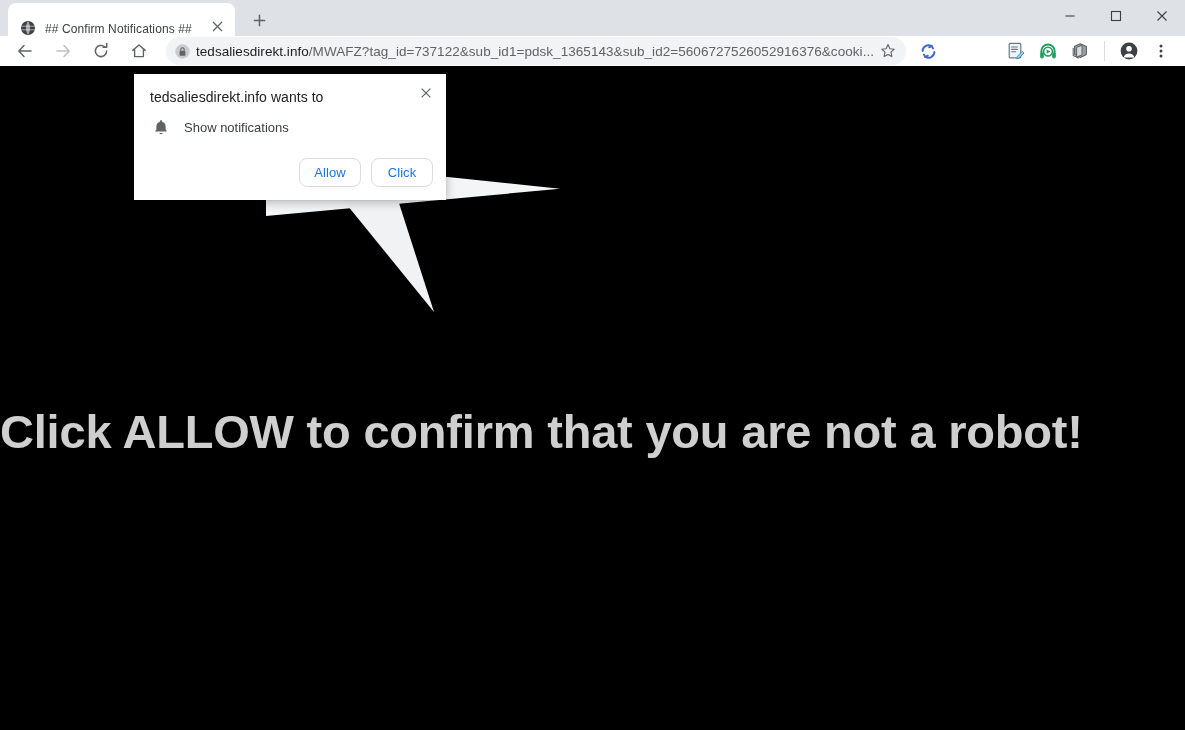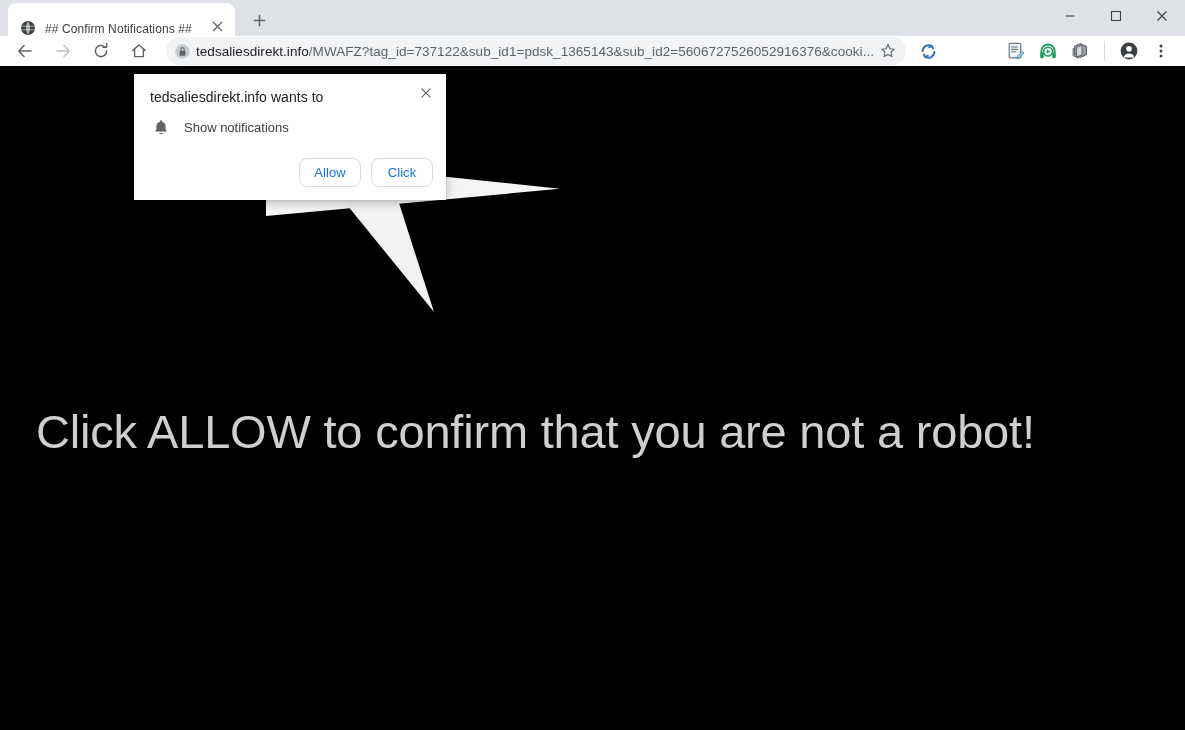--- a/index.html
+++ b/index.html
@@ -160,25 +160,24 @@
     overflow: hidden;
   }
   .headline {
     position: absolute;
     top: 330px;
     left: 0;
     width: 949px;
     text-align: center;
     color: #cfcfcf;
     font-size: 47px;
-    font-weight: normal;
+    font-weight: bold;
     font-family: "Liberation Sans", sans-serif;
     letter-spacing: -0.2px;
     white-space: nowrap;
-    margin-left: 36px;
   }
 
   
   .tail-right {
     position: absolute;
     left: 266px;
     top: 84px;
     width: 294px;
     height: 58px;
     background: #f4f5f7;

